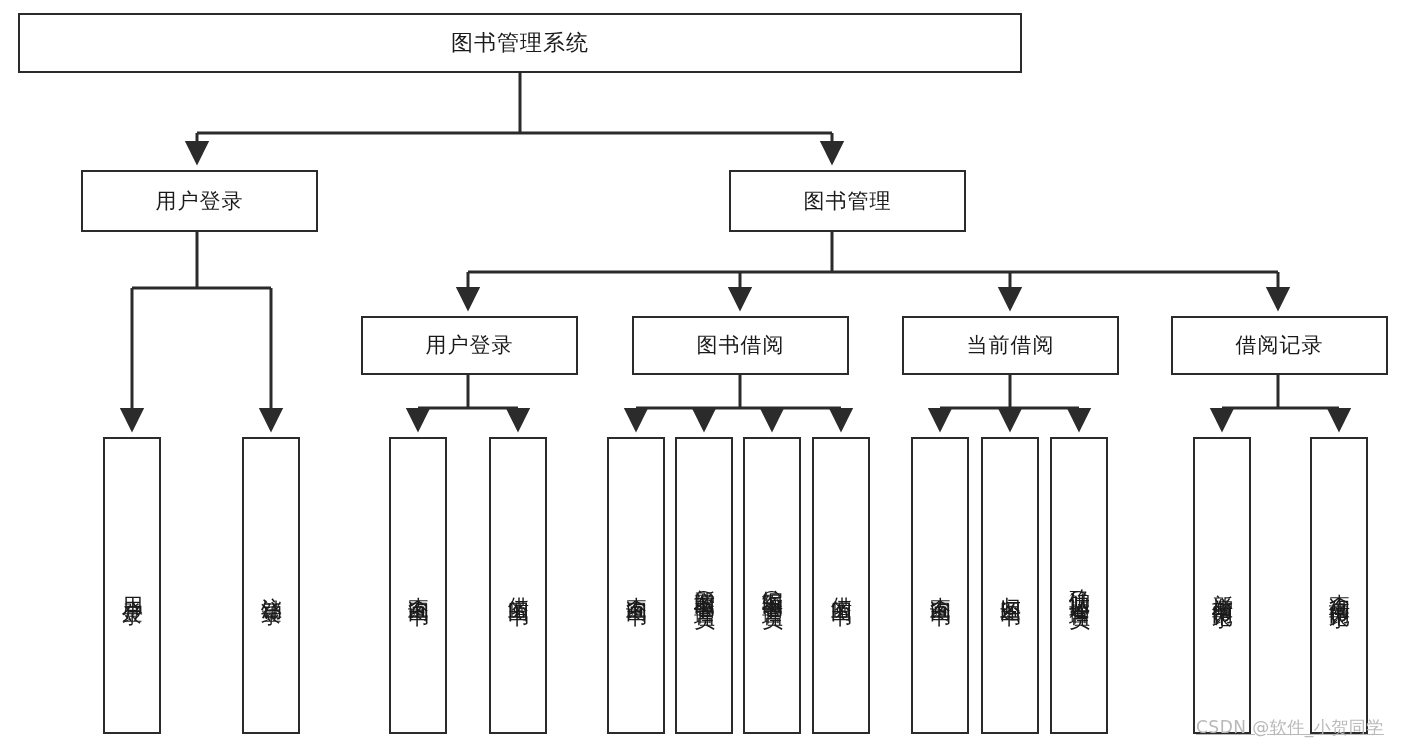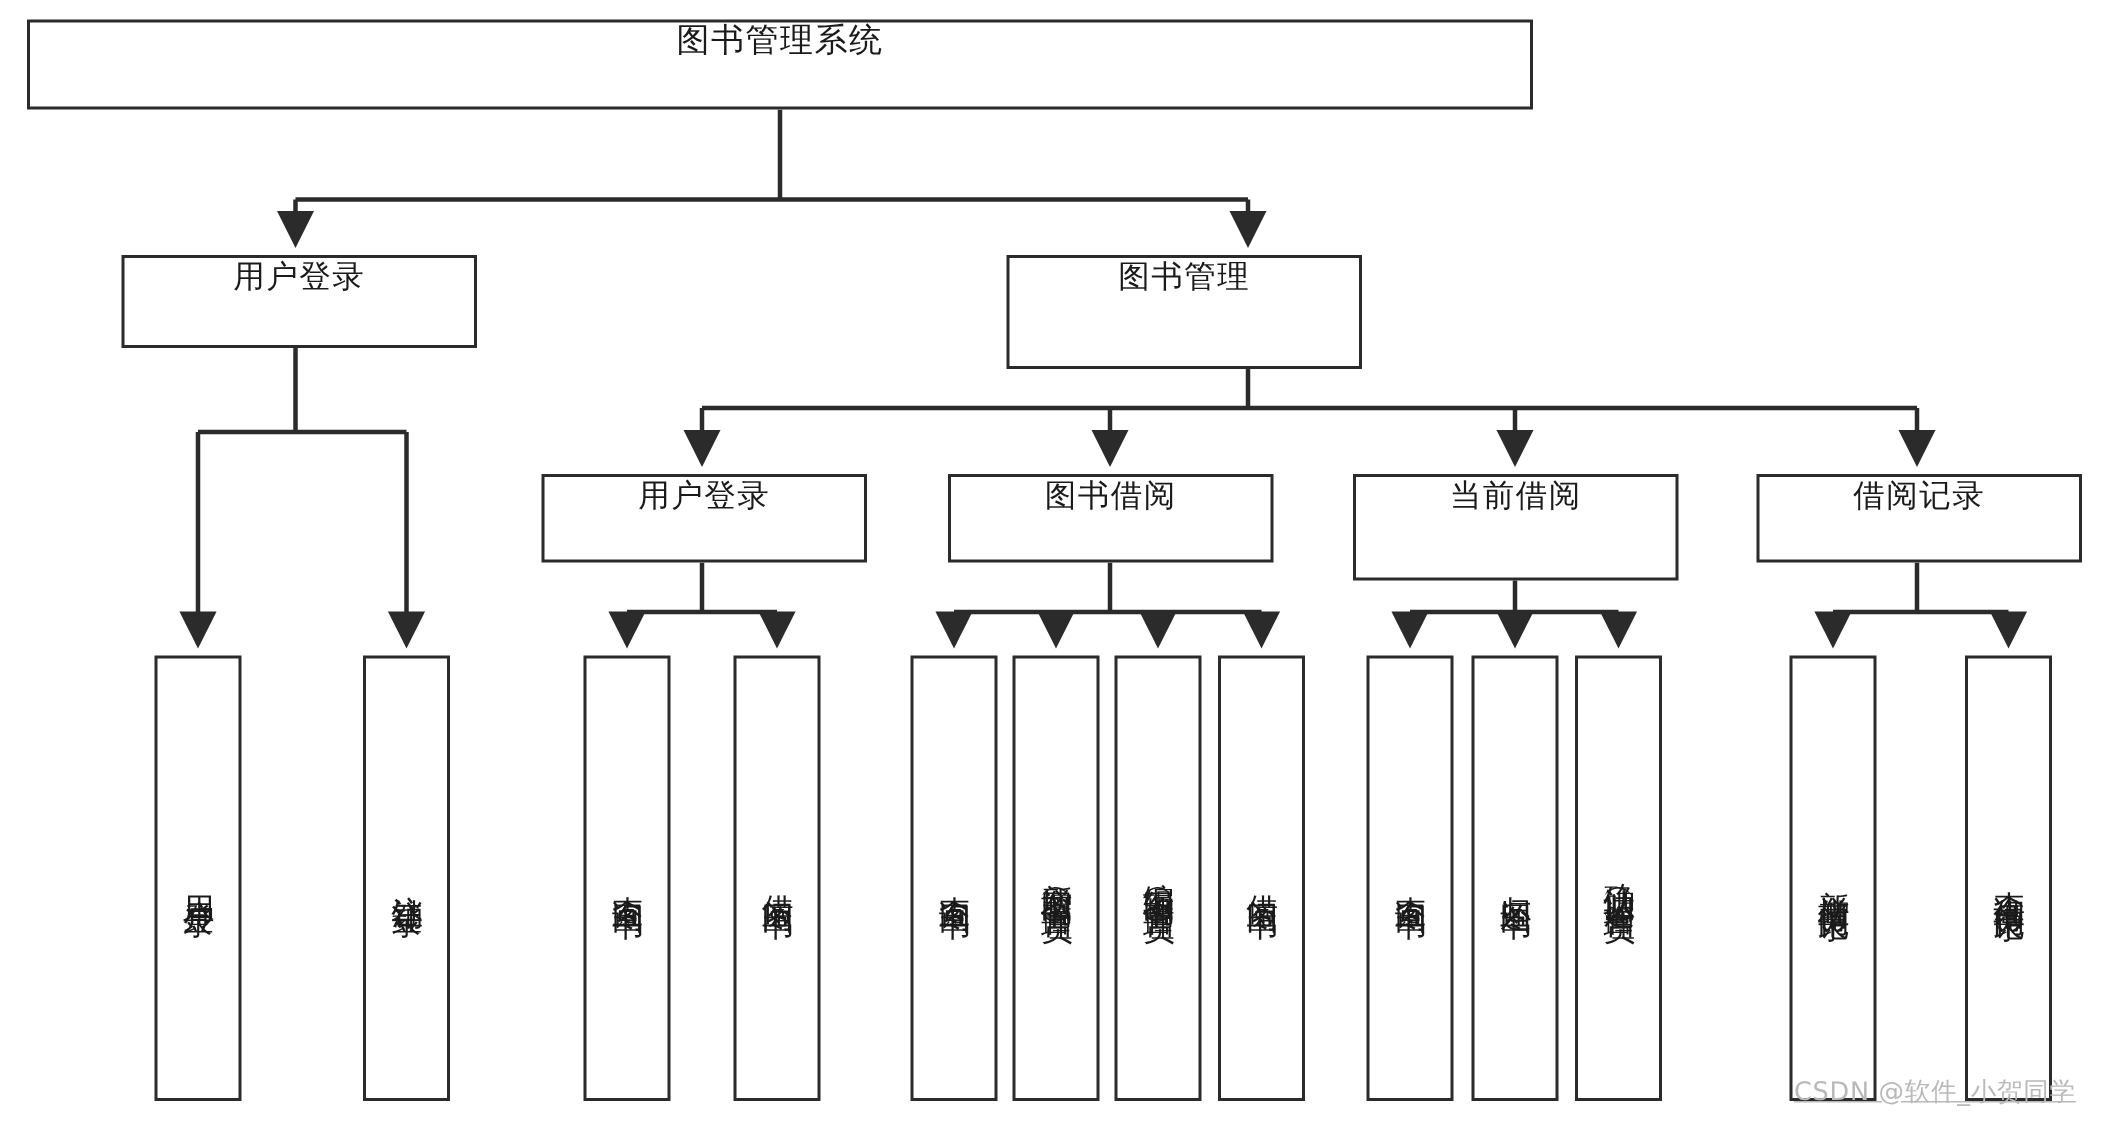--- a/index.html
+++ b/index.html
@@ -26,20 +26,21 @@
     width: 1405px;
     height: 747px;
     pointer-events: none;
   }
   .node {
     position: absolute;
     box-sizing: border-box;
     background: #ffffff;
     border: 2px solid #2b2b2b;
     display: flex;
+    align-items: center;
     justify-content: center;
     z-index: 3;
   }
   .node .node-label {
     display: block;
     text-align: center;
     color: #1a1a1a;
     line-height: 1.18;
     white-space: nowrap;
   }
@@ -132,33 +133,33 @@
   </svg>
 
   <div class="node root h" style="left:18px; top:13px; width:1004px; height:60px;">
     <span class="node-label">图书管理系统</span>
   </div>
 
   <div class="node h" style="left:81px; top:170px; width:237px; height:62px;">
     <span class="node-label">用户登录</span>
   </div>
 
-  <div class="node h" style="left:671px; top:170px; width:237px; height:76px;">
+  <div class="node h" style="left:729px; top:170px; width:237px; height:62px;">
     <span class="node-label">图书管理</span>
   </div>
 
   <div class="node h" style="left:361px; top:316px; width:217px; height:59px;">
     <span class="node-label">用户登录</span>
   </div>
 
   <div class="node h" style="left:632px; top:316px; width:217px; height:59px;">
     <span class="node-label">图书借阅</span>
   </div>
 
-  <div class="node h" style="left:902px; top:316px; width:217px; height:71px;">
+  <div class="node h" style="left:902px; top:316px; width:217px; height:59px;">
     <span class="node-label">当前借阅</span>
   </div>
 
   <div class="node h" style="left:1171px; top:316px; width:217px; height:59px;">
     <span class="node-label">借阅记录</span>
   </div>
 
   <div class="node v" style="left:103px; top:437px; width:58px; height:297px;">
     <span class="node-label">用户登录</span>
   </div>

